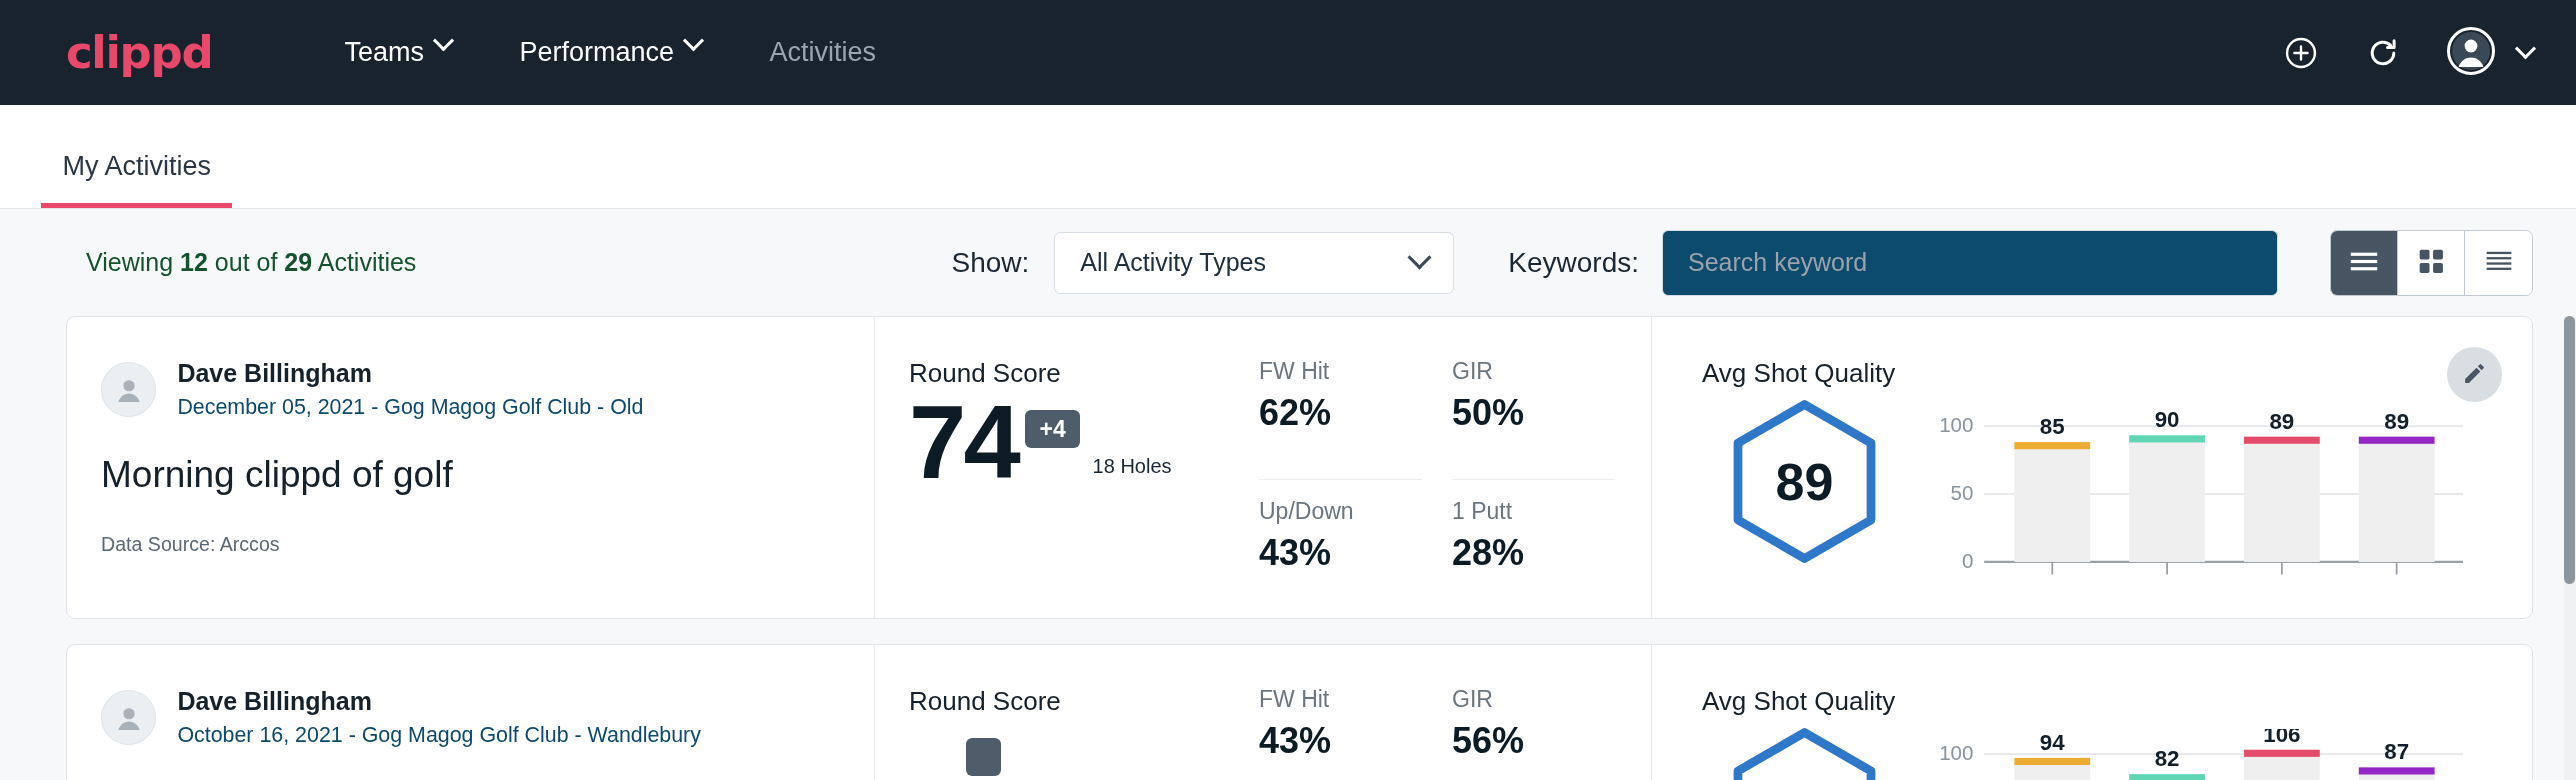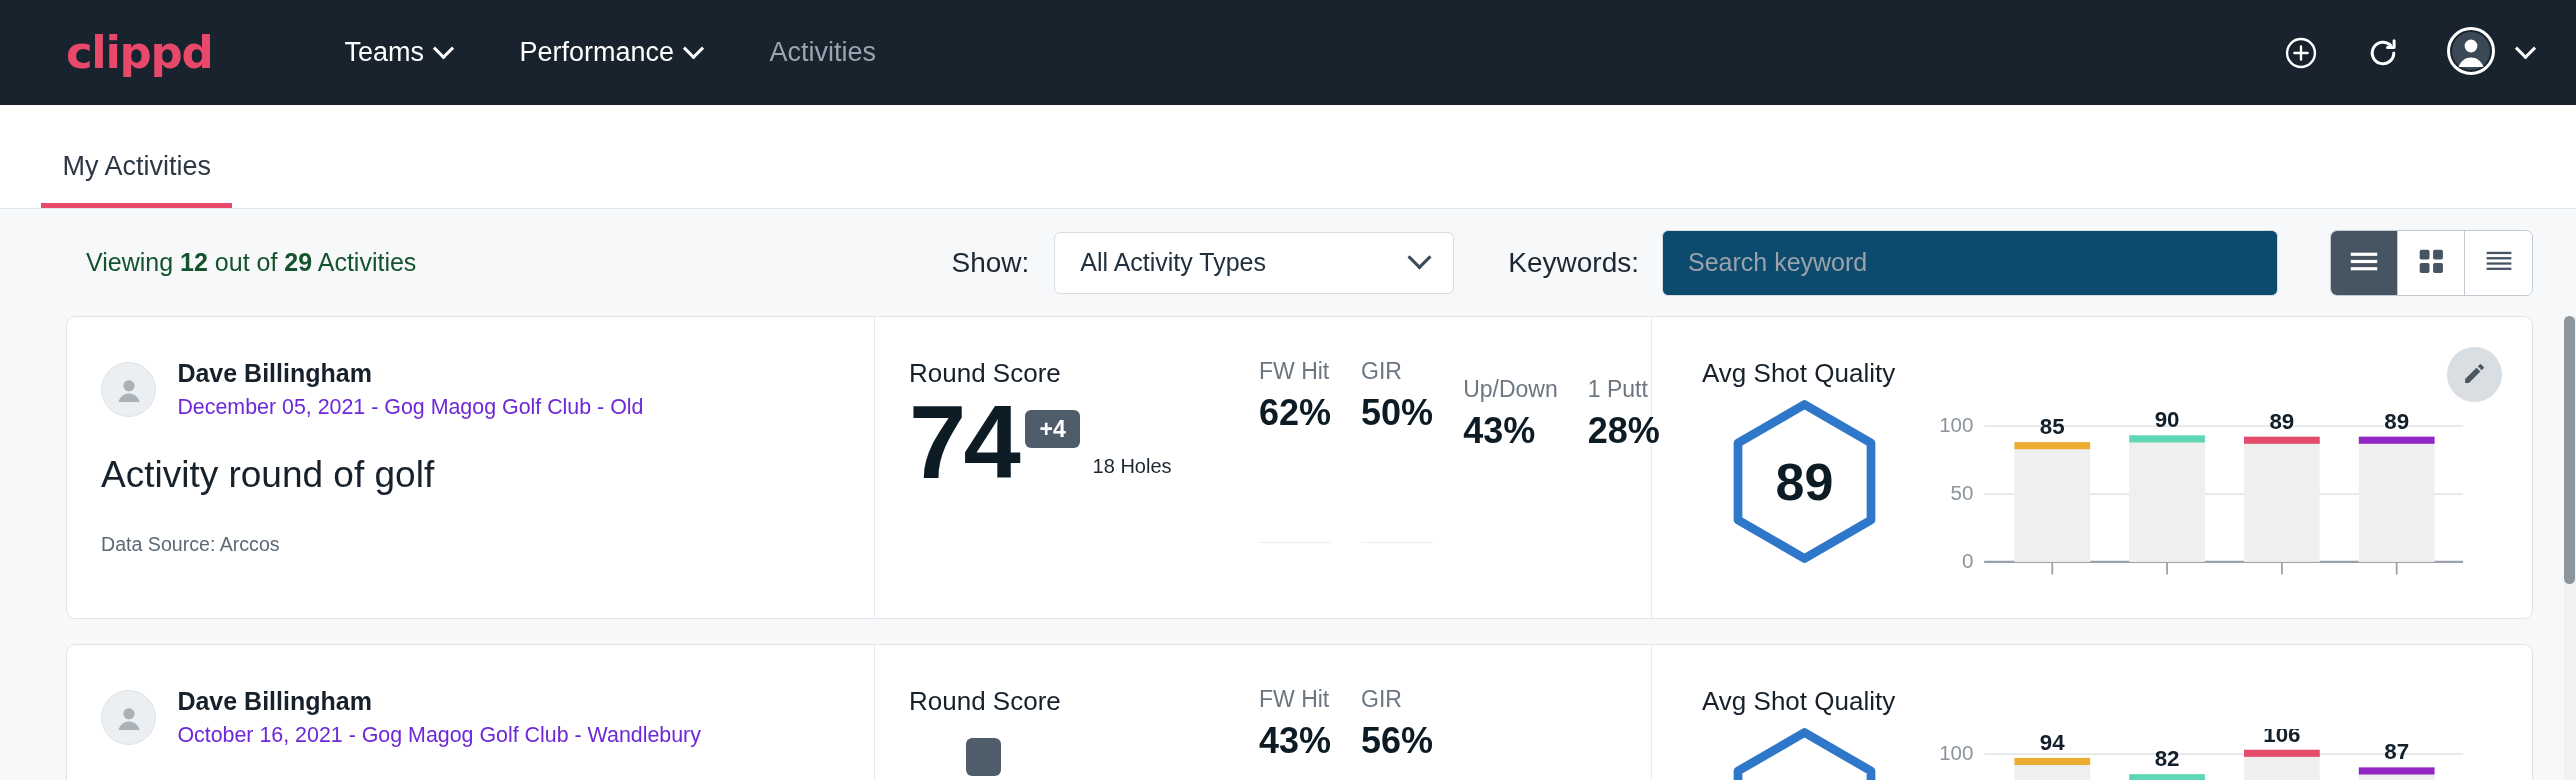--- a/index.html
+++ b/index.html
@@ -22,21 +22,21 @@
   .logo {
     font-size: 45px;
     font-weight: 700;
     color: #e8496b;
     letter-spacing: -1.3px;
     margin-right: 98px;
     font-family: "DejaVu Sans", sans-serif;
   }
   .nav-items { display: flex; align-items: center; gap: 0; }
   .nav-item {
-    display: flex; align-items: center; gap: 12.5px;
+    display: flex; align-items: flex-start; gap: 12.5px;
     color: #ffffff;
     font-size: 27px;
     padding: 0 34px;
     cursor: pointer;
     white-space: nowrap;
   }
   .nav-item.muted { color: #9aa5b1; }
   .chev {
     display: inline-block;
     width: 15px; height: 15px;
@@ -158,21 +158,21 @@
   }
   .ident-head { display: flex; align-items: center; gap: 21.4px; }
   .avatar-circle {
     width: 55px; height: 55px; border-radius: 50%;
     background: #eceff2;
     border: 0.9px solid #dfe3e7;
     display: flex; align-items: center; justify-content: center;
     flex: none;
   }
   .player-name { font-size: 25px; font-weight: 700; color: #16212c; line-height: 1.25; }
-  .player-meta { font-size: 21.4px; color: #6d28d9; line-height: 1.35; margin-top: 3.6px; }
+  .player-meta { font-size: 21.4px; color: #0c4a6e; line-height: 1.35; margin-top: 3.6px; }
   .activity-title { font-size: 37px; font-weight: 400; color: #16212c; margin-top: 32px; }
   .data-source { font-size: 19.6px; color: #5d6975; margin-top: 37px; }
 
   
   .col-score {
     width: 384px;
     padding: 41px 0 0 34px;
     flex: none;
   }
   .sec-label { font-size: 26px; color: #16212c; }
@@ -192,21 +192,21 @@
   }
   .score-holes { font-size: 20px; color: #1b2733; margin-left: 12.5px; margin-bottom: 12.5px; }
 
   
   .col-stats {
     width: 393px;
     padding: 41px 36px 0 0;
     flex: none;
     border-right: 0.9px solid #e8ebee;
     display: grid;
-    grid-template-columns: 1fr 1fr 1fr 1fr;
+    grid-template-columns: 1fr 1fr;
     grid-template-rows: auto auto;
     column-gap: 30px;
   }
   .stat-cell { padding-bottom: 16px; }
   .stat-cell.bordered { border-bottom: 1.8px solid #eceef1; }
   .stat-k { font-size: 23px; color: #6b7681; }
   .stat-v { font-size: 36px; font-weight: 700; color: #0d1b25; margin-top: 7.1px; }
   .stat-cell.row2 { padding-top: 18px; }
 
   
@@ -365,21 +365,21 @@
           <svg width="34" height="34" viewBox="0 0 40 40">
             <circle cx="20" cy="15" r="6.6" fill="#a9b1b9"></circle>
             <path d="M7.5 34c2.2-6.6 7.2-9.8 12.5-9.8S30.3 27.4 32.5 34z" fill="#a9b1b9"></path>
           </svg>
         </div>
         <div>
           <div class="player-name">Dave Billingham</div>
           <div class="player-meta">December 05, 2021 - Gog Magog Golf Club - Old</div>
         </div>
       </div>
-      <div class="activity-title">Activity round of golf</div>
+      <div class="activity-title">Morning clippd of golf</div>
       <div class="data-source">Data Source: Arccos</div>
     </div>
 
     <div class="col-score">
       <div class="sec-label">Round Score</div>
       <div class="score-row">
         <span class="score-num">74</span>
         <span class="score-badge">+4</span>
         <span class="score-holes">18 Holes</span>
       </div>

